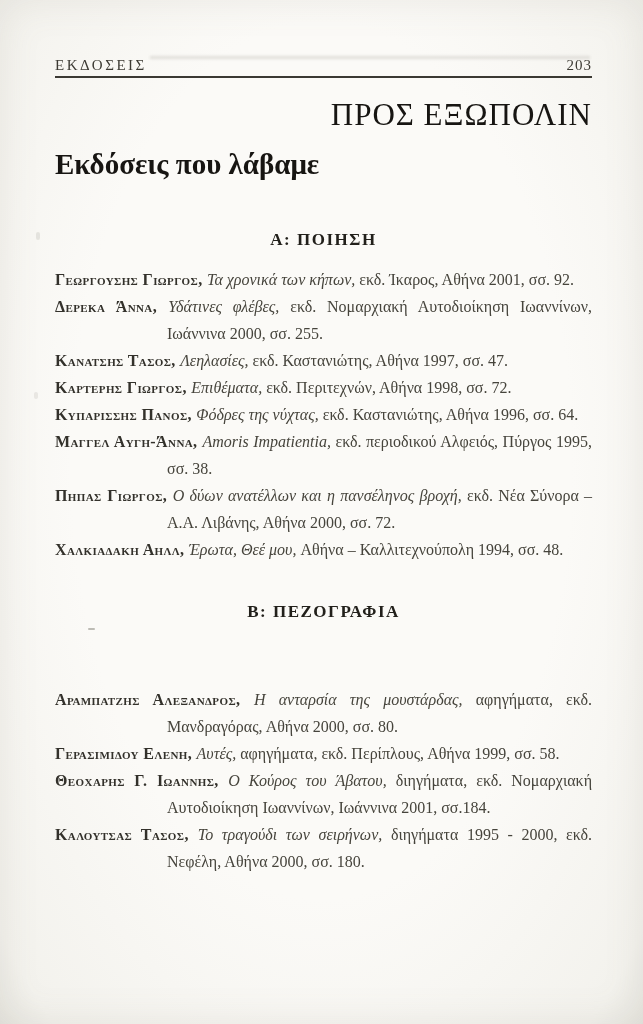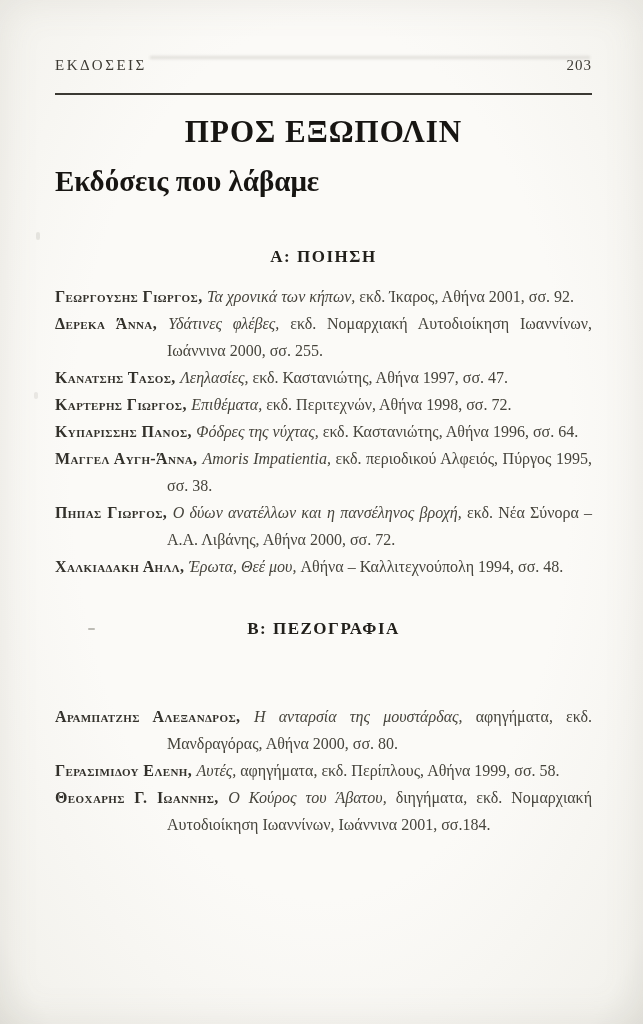--- a/index.html
+++ b/index.html
@@ -25,33 +25,33 @@
     background:#d4d2cc;filter:blur(1.5px);opacity:.7;
   }
   .speck{position:absolute;background:#8a887f;opacity:.55;border-radius:2px;}
   .speck.s1{left:88px;top:628px;width:7px;height:2px;}
   .speck.s2{left:36px;top:232px;width:4px;height:8px;opacity:.18;}
   .speck.s3{left:34px;top:392px;width:4px;height:7px;opacity:.15;}
 
   .runhead{
     display:flex;justify-content:space-between;align-items:baseline;
     border-bottom:2px solid #3b3933;
-    padding-bottom:19px;
+    padding-bottom:2px;
   }
   .runhead .head-label{
     font-size:15px;letter-spacing:2.5px;color:#3c3a33;
   }
   .runhead .page-num{
     font-size:15px;color:#3c3a33;letter-spacing:1px;
   }
 
   .doc-title{
     margin-top:19px;
-    text-align:center;
-    font-size:31px;font-weight:700;letter-spacing:1px;
+    text-align:right;
+    font-size:31px;font-weight:400;letter-spacing:1px;
     color:#171512;
   }
   .doc-subtitle{
     margin-top:15px;
     font-size:29px;font-weight:700;
     color:#171512;
   }
 
   .section-heading{
     text-align:center;
@@ -107,14 +107,15 @@
     <p class="entry"><span class="author">Πήπας Γιώργος, </span><span class="btitle">Ο δύων ανατέλλων και η πανσέληνος βροχή, </span><span class="rest">εκδ. Νέα Σύνορα – Α.Α. Λιβάνης, Αθήνα 2000, σσ. 72.</span></p>
     <p class="entry"><span class="author">Χαλκιαδάκη Αήλλ, </span><span class="btitle">Έρωτα, Θεέ μου, </span><span class="rest">Αθήνα – Καλλιτεχνούπολη 1994, σσ. 48.</span></p>
   </div>
 
   <div class="section-heading second">Β: ΠΕΖΟΓΡΑΦΙΑ</div>
 
   <div class="entries second">
     <p class="entry"><span class="author">Αραμπατζής Αλέξανδρος, </span><span class="btitle">Η ανταρσία της μουστάρδας, </span><span class="rest">αφηγήματα, εκδ. Μανδραγόρας, Αθήνα 2000, σσ. 80.</span></p>
     <p class="entry"><span class="author">Γερασιμίδου Ελένη, </span><span class="btitle">Αυτές, </span><span class="rest">αφηγήματα, εκδ. Περίπλους, Αθήνα 1999, σσ. 58.</span></p>
     <p class="entry"><span class="author">Θεοχάρης Γ. Ιωάννης, </span><span class="btitle">Ο Κούρος του Άβατου, </span><span class="rest">διηγήματα, εκδ. Νομαρχιακή Αυτοδιοίκηση Ιωαννίνων, Ιωάννινα 2001, σσ.184.</span></p>
+    <p class="entry"><span class="author">Καλούτσας Τάσος, </span><span class="btitle">Το τραγούδι των σειρήνων, </span><span class="rest">διηγήματα 1995 - 2000, εκδ. Νεφέλη, Αθήνα 2000, σσ. 180.</span></p>
   </div>
 </div>
 
 </body></html>

